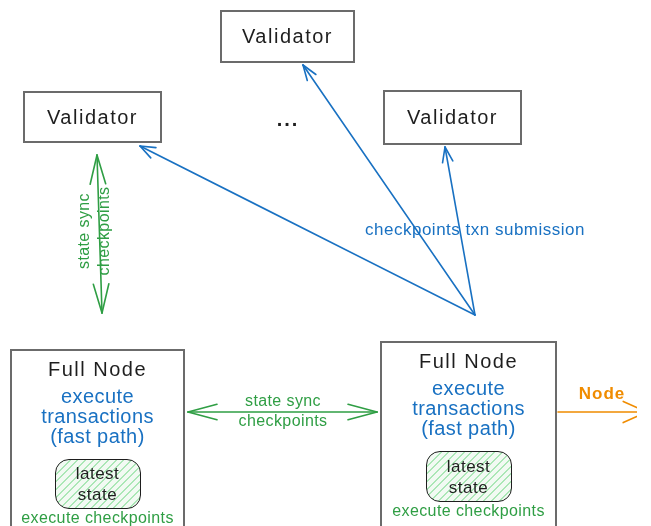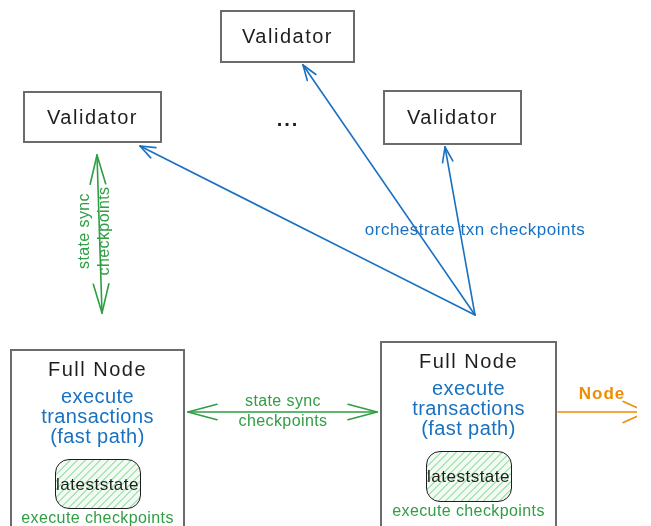--- a/index.html
+++ b/index.html
@@ -21,21 +21,21 @@
     padding:7px 0 10px;text-align:center;margin-top:24px;
   }
   .fn-title{font-size:20px;letter-spacing:1.5px;color:var(--ink);margin-bottom:5px;}
   .fn-exec{color:var(--blue);font-size:20px;line-height:20px;letter-spacing:.4px;}
   .fn-exec span{display:block;}
   .state-box{
     box-sizing:border-box;width:86px;height:64px;margin-top:13px;
     border:1.6px solid var(--ink);border-radius:14px;
     background-color:var(--state-fill,#f2faf3);
     background-image:repeating-linear-gradient(135deg,transparent 0 4px,var(--state-hatch,#abe7b6) 4px 5.4px);
-    display:flex;flex-direction:row;align-items:center;justify-content:center;
+    display:flex;flex-direction:column;align-items:center;justify-content:center;
     font-size:17px;line-height:21px;letter-spacing:.5px;color:var(--ink);
   }
   .state-box span{display:block;background:transparent;}
   .fn-checkpoints{margin-top:auto;color:var(--green);font-size:16px;letter-spacing:.4px;}
   .floating{position:absolute;transform:translate(-50%,-50%);white-space:nowrap;}
   .ellipsis{font-size:20px;font-weight:700;letter-spacing:2px;color:var(--ink);}
   .edge-label-green{color:var(--green);font-size:16px;line-height:20px;letter-spacing:.4px;text-align:center;}
   .edge-label-green span{display:block;}
   .rotated-inner{transform:rotate(-90deg);transform-origin:center center;}
   .edge-label-blue{color:var(--blue);font-size:17px;letter-spacing:.5px;}
@@ -128,17 +128,17 @@
       <span>state sync</span>
       <span>checkpoints</span>
     </div>
   </div>
 
   <div class="floating edge-label-green" style="left:283px;top:411px">
     <span>state sync</span>
     <span>checkpoints</span>
   </div>
 
-  <div class="floating edge-label-blue" style="left:475px;top:230px">orchestrate txn checkpoints</div>
+  <div class="floating edge-label-blue" style="left:475px;top:230px">checkpoints txn submission</div>
 
   <div class="floating edge-label-orange" style="left:602px;top:394px">Node</div>
 
 </div>
 
 </body></html>

